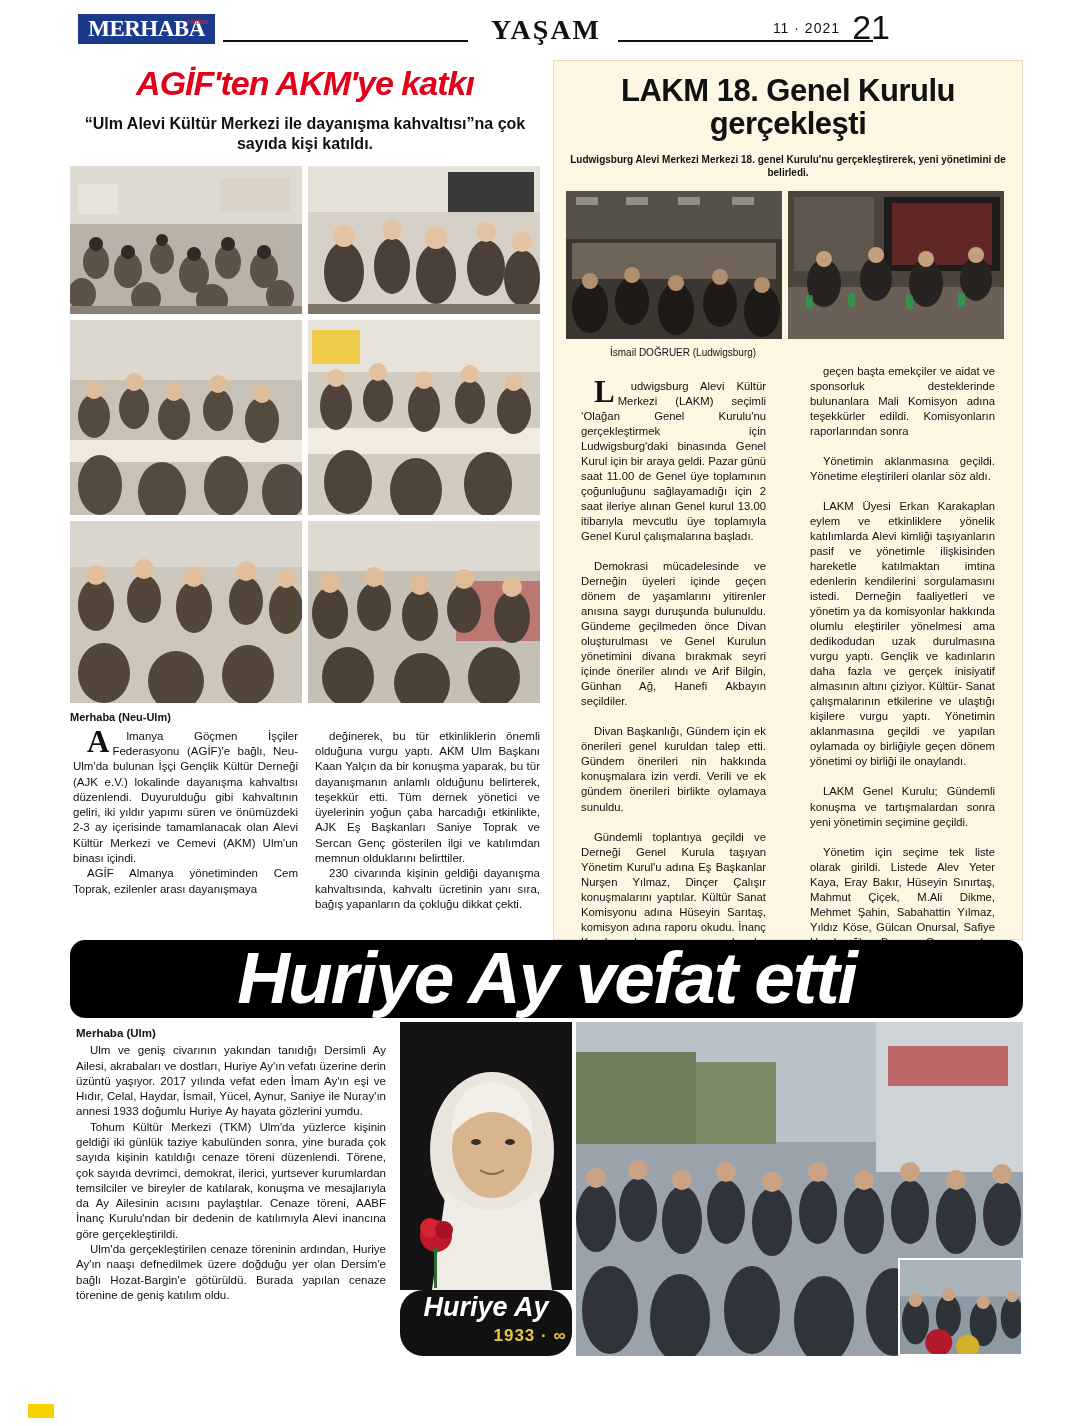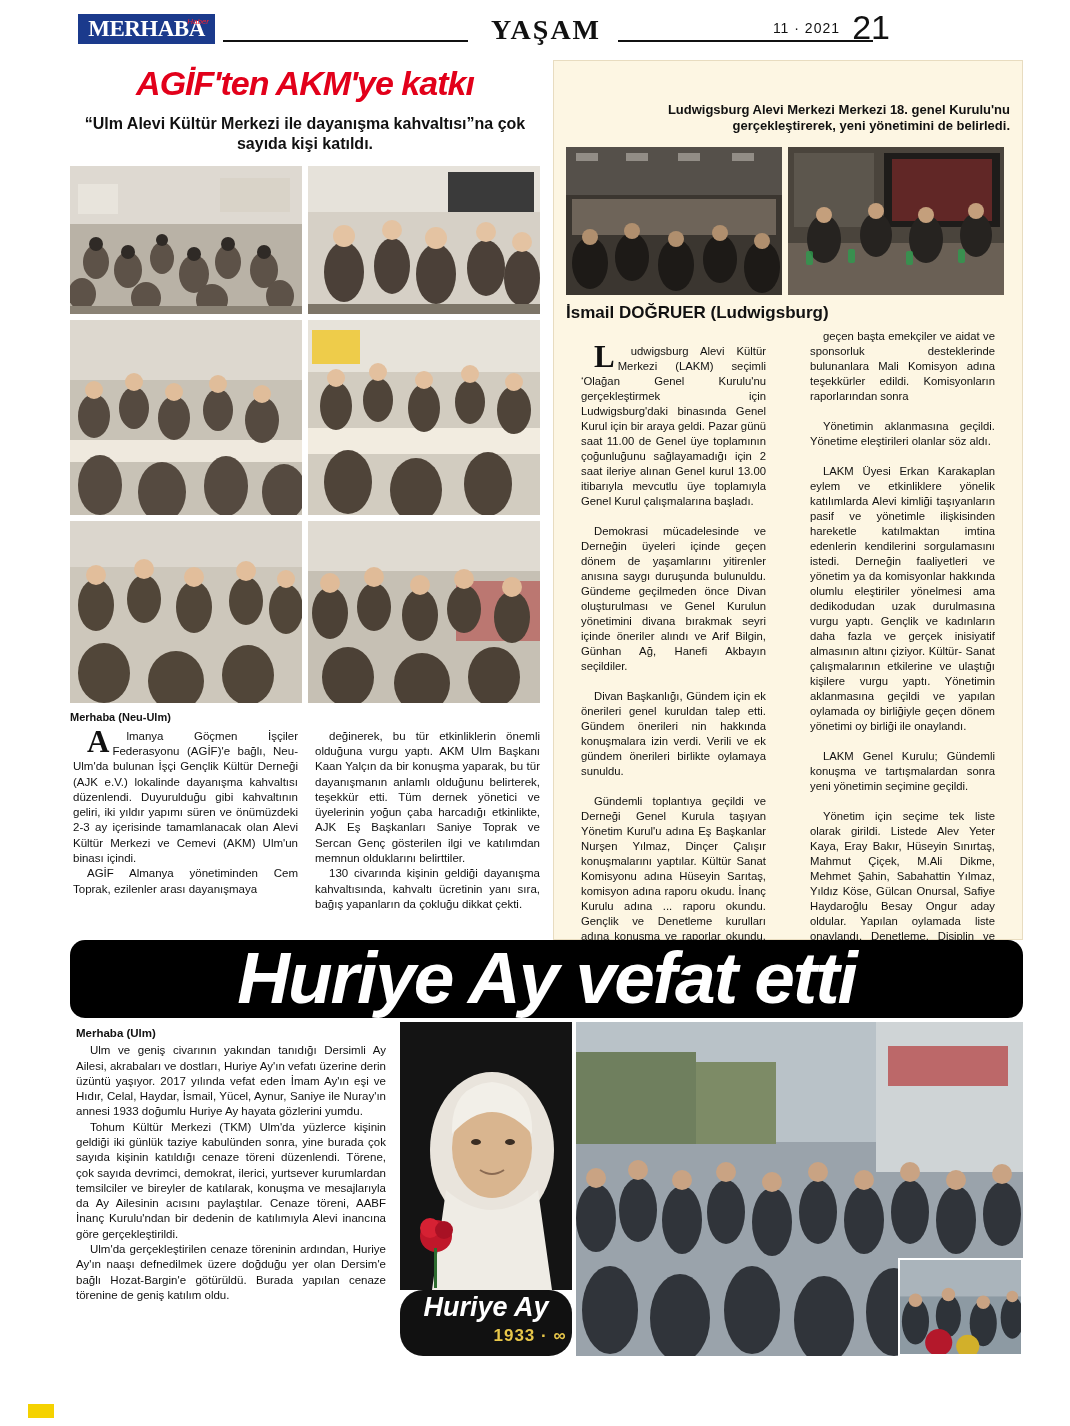--- a/index.html
+++ b/index.html
@@ -100,29 +100,29 @@
     position: absolute; left: 553px; top: 60px; width: 470px; height: 880px;
     background: #fdf6e3;
     border: 1px solid #e8dcc0;
     padding: 14px 12px 10px 12px;
   }
   .lakm-headline {
     font-size: 31px; font-weight: bold; text-align: center; line-height: 1.05;
     letter-spacing: -0.5px;
   }
   .lakm-sub {
-    margin-top: 27px; font-size: 13px; font-weight: bold; text-align: right;
+    margin-top: 14px; font-size: 10px; font-weight: bold; text-align: center;
     line-height: 1.25;
   }
   .lakm-photos {
     margin-top: 12px; display: grid; grid-template-columns: 216px 216px; grid-gap: 6px;
   }
   .lakm-photos .ph { height: 148px; }
   .byline {
-    margin-top: 8px; font-size: 17px; font-weight: bold;
+    margin-top: 8px; font-size: 10px; font-weight: normal; margin-left: 44px;
   }
   .lakm-body {
     margin-top: 6px;
     column-count: 2; column-gap: 14px;
     font-size: 11.3px; line-height: 1.33; text-align: justify;
   }
   .lakm-body p { margin: 15px; text-indent: 13px; }
 
   
   .bottom {
@@ -350,25 +350,26 @@
       </svg>
     </div>
   </div>
 
   <div class="caption-small">Merhaba (Neu-Ulm)</div>
 
   <div class="two-col-body">
     <p class="dropcap">Almanya Göçmen İşçiler Federasyonu (AGİF)'e bağlı, Neu-Ulm'da bulunan İşçi Gençlik Kültür Derneği (AJK e.V.) lokalinde dayanışma kahvaltısı düzenlendi. Duyurulduğu gibi kahvaltının geliri, iki yıldır yapımı süren ve önümüzdeki 2-3 ay içerisinde tamamlanacak olan Alevi Kültür Merkezi ve Cemevi (AKM) Ulm'un binası içindi.</p>
     <p>AGİF Almanya yönetiminden Cem Toprak, ezilenler arası dayanışmaya</p>
     <p class="noindent">değinerek, bu tür etkinliklerin önemli olduğuna vurgu yaptı. AKM Ulm Başkanı Kaan Yalçın da bir konuşma yaparak, bu tür dayanışmanın anlamlı olduğunu belirterek, teşekkür etti. Tüm dernek yönetici ve üyelerinin yoğun çaba harcadığı etkinlikte, AJK Eş Başkanları Saniye Toprak ve Sercan Genç gösterilen ilgi ve katılımdan memnun olduklarını belirttiler.</p>
-    <p>130 civarında kişinin geldiği dayanışma kahvaltısında, kahvaltı ücretinin yanı sıra, bağış yapanların da çokluğu dikkat çekti.</p>
+    <p>230 civarında kişinin geldiği dayanışma kahvaltısında, kahvaltı ücretinin yanı sıra, bağış yapanların da çokluğu dikkat çekti.</p>
   </div>
 </div>
 
 <div class="right-col">
+  <div class="lakm-headline">LAKM 18. Genel Kurulu gerçekleşti</div>
   <div class="lakm-sub">Ludwigsburg Alevi Merkezi Merkezi 18. genel Kurulu'nu gerçekleştirerek, yeni yönetimini de belirledi.</div>
 
   <div class="lakm-photos">
     <div class="ph">
       <svg class="img" viewBox="0 0 216 148" preserveAspectRatio="none">
         <rect width="216" height="148" fill="#3b3630"></rect>
         <rect width="216" height="48" fill="#55504a"></rect>
         <g fill="#cfcac2" opacity="0.5">
           <rect x="10" y="6" width="22" height="8"></rect>
             <rect x="60" y="6" width="22" height="8"></rect>

